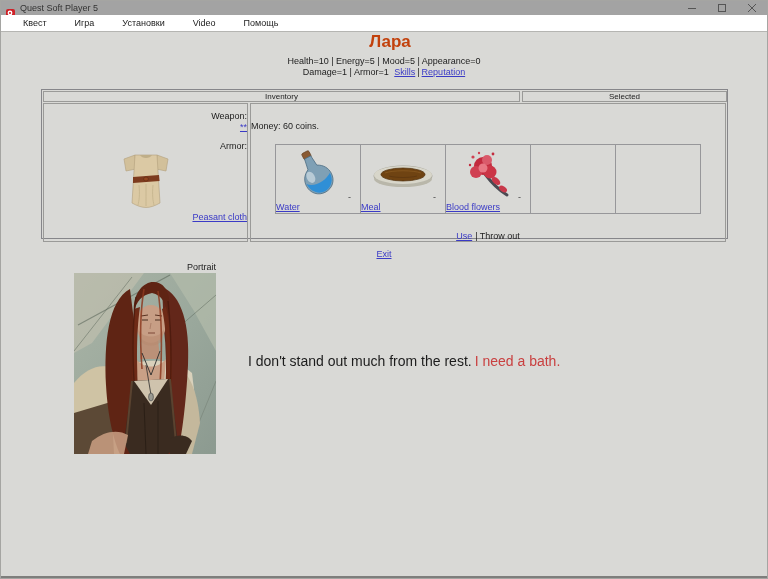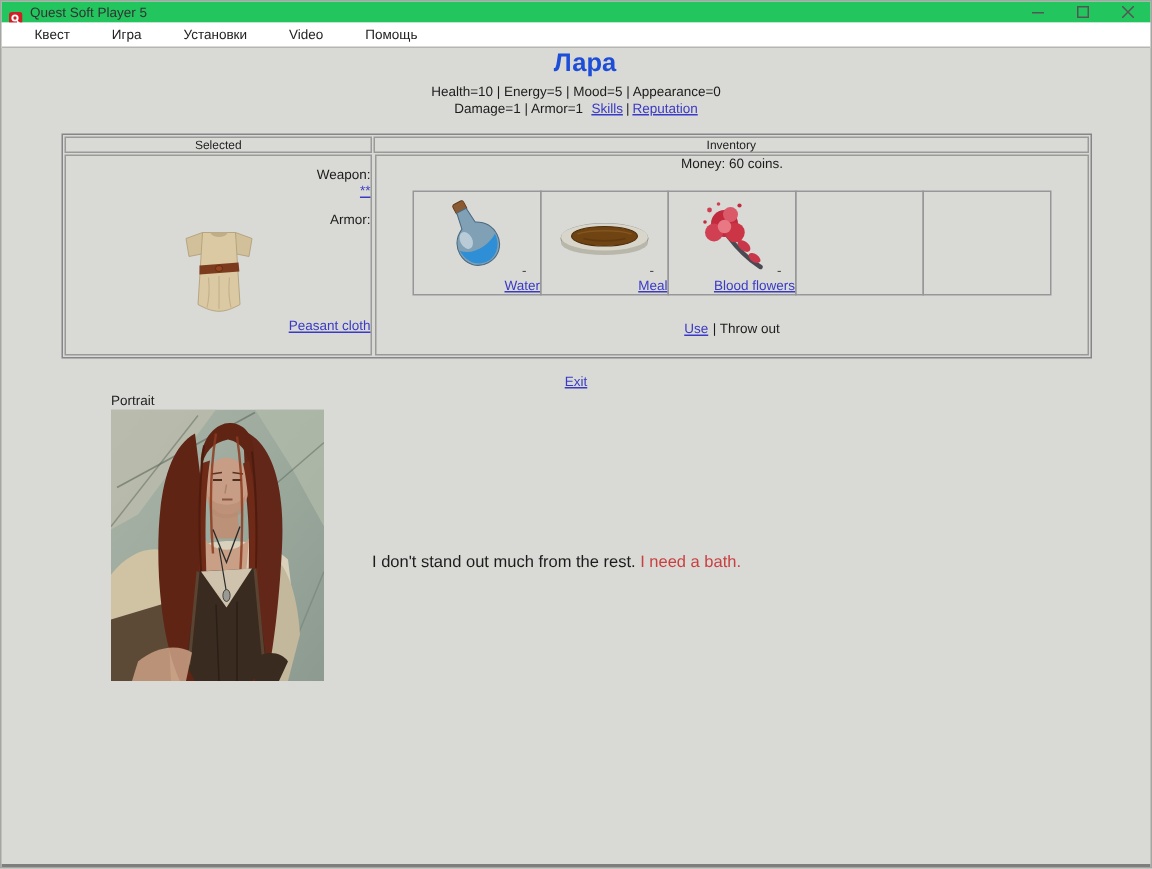--- a/index.html
+++ b/index.html
@@ -1,69 +1,69 @@
 <!DOCTYPE html>
 <html><head>
 <meta charset="utf-8">
 <style>
   html,body{margin:0;padding:0;background:#c7c7c4;}
   .win{position:relative;width:768px;height:579px;background:#d9d9d6;
        font-family:"Liberation Sans",sans-serif;overflow:hidden;
        border:1px solid #a5a5a2;box-sizing:border-box;}
   
-  .titlebar{position:absolute;top:0;left:0;right:0;height:14px;background:#22c55e;
+  .titlebar{position:absolute;top:0;left:0;right:0;height:14px;background:#a3a3a3;
             display:flex;align-items:center;}
   .app-icon{width:9px;height:9px;margin:0 5px;flex:0 0 auto;}
   .title-text{font-size:9px;color:#333;white-space:nowrap;}
   .win-controls{margin-left:auto;display:flex;height:100%;}
   .win-btn{width:30px;display:flex;align-items:center;justify-content:center;cursor:pointer;}
   
   .menubar{position:absolute;top:14px;left:0;right:0;height:16px;background:#fff;
            border-bottom:1px solid #b5b5b2;display:flex;align-items:center;padding-left:6px;}
   .menu-item{font-size:9px;color:#222;padding:0 8px 0 16px;margin-right:4px;cursor:pointer;white-space:nowrap;}
   
   .char-title{position:absolute;top:31px;left:12px;right:0;text-align:center;
-              font-size:17px;font-weight:600;color:#1d4ed8;}
+              font-size:17px;font-weight:600;color:#c2410c;}
   .stats{position:absolute;top:55px;left:0;right:0;text-align:center;font-size:9px;
          color:#1c1c1c;line-height:11px;}
   a.link{color:#3a3ac6;text-decoration:underline;cursor:pointer;}
   .sep{margin:0 2px;}
   
   .panel-table{position:absolute;left:40px;top:88px;width:687px;height:150px;
                border:1px solid #86868a;box-sizing:border-box;display:flex;flex-direction:column;}
   .header-row{display:flex;height:12px;flex:0 0 auto;}
   .hcell{border:1px solid #9a9a98;margin:1px 0 0 1px;font-size:8px;line-height:9px;
          text-align:center;color:#222;box-sizing:border-box;}
   .hcell.sel{width:205px;flex:0 0 auto;}
   .hcell.inv{flex:1;margin-right:1px;}
   .body-row{display:flex;flex:1;}
   .bcell{border:1px solid #9a9a98;margin:1px;box-sizing:border-box;}
   .bcell.sel{width:205px;flex:0 0 auto;text-align:right;font-size:9px;color:#1c1c1c;padding-top:7px;}
   .bcell.inv{flex:1;position:relative;}
   .blocklink{display:block;margin-top:1px;}
   .armor-label{margin-top:9px;}
   .tunic{display:block;margin:2px auto 0;}
   
-  .money{text-align:center;font-size:9px;color:#1c1c1c;}
+  .money{font-size:9px;color:#1c1c1c;margin-top:17px;}
   .inv-grid{display:flex;justify-content:center;margin-top:13px;}
   .inv-cell{width:86px;height:70px;border:1px solid #97979a;margin-left:-1px;
             position:relative;box-sizing:border-box;}
   .inv-cell:first-child{margin-left:0;}
   .icon-wrap{position:absolute;top:3px;left:0;right:0;display:flex;justify-content:center;}
-  .item-label{position:absolute;bottom:1px;left:0;right:0;text-align:right;font-size:9px;}
+  .item-label{position:absolute;bottom:1px;left:0;right:0;text-align:left;font-size:9px;}
   .qty-mark{position:absolute;right:9px;bottom:11px;font-size:9px;color:#444;}
   .inv-actions{text-align:center;font-size:9px;color:#1c1c1c;margin-top:17px;}
   .inv-actions .rest{margin-left:3px;}
   
   .exit-row{position:absolute;top:248px;left:0;right:0;text-align:center;font-size:9px;}
-  .portrait-label{position:absolute;top:261px;left:73px;width:142px;text-align:left;
+  .portrait-label{position:absolute;top:261px;left:73px;width:142px;text-align:right;
                   font-size:9px;color:#222;}
   .portrait{position:absolute;top:272px;left:73px;width:142px;height:181px;}
   .portrait svg{display:block;}
-  .dialogue{position:absolute;left:247px;top:368px;font-size:11px;color:#1c1c1c;}
+  .dialogue{position:absolute;left:247px;top:352px;font-size:14px;color:#1c1c1c;}
   .dialogue .hl{color:#c94040;margin-left:3px;}
   .bottom-strip{position:absolute;bottom:0;left:0;right:0;height:2px;background:#7e7e7c;}
 </style>
 </head>
 <body>
 
 <div class="win">
 
   <div class="titlebar">
     <span class="app-icon">
@@ -108,22 +108,22 @@
   <div class="stats">
     <div>Health=10 | Energy=5 | Mood=5 | Appearance=0</div>
     <div>
       <span>Damage=1 | Armor=1</span>
       <a class="link" style="margin-left:3px;">Skills</a><span class="sep">|</span><a class="link">Reputation</a>
     </div>
   </div>
 
   <div class="panel-table">
     <div class="header-row">
+      <div class="hcell inv">Inventory</div>
       <div class="hcell sel">Selected</div>
-      <div class="hcell inv">Inventory</div>
     </div>
     <div class="body-row">
 
       <div class="bcell sel">
         <div>Weapon:</div>
         <a class="link blocklink">**</a>
         <div class="armor-label">Armor:</div>
         <svg class="tunic" width="46" height="56" viewBox="0 0 46 56">
           <polygon points="12,2 1,6 3,18 13,16" fill="#d2c09a" stroke="#b1a07c" stroke-width="0.6"></polygon>
           <polygon points="34,2 45,6 43,18 33,16" fill="#d2c09a" stroke="#b1a07c" stroke-width="0.6"></polygon>

